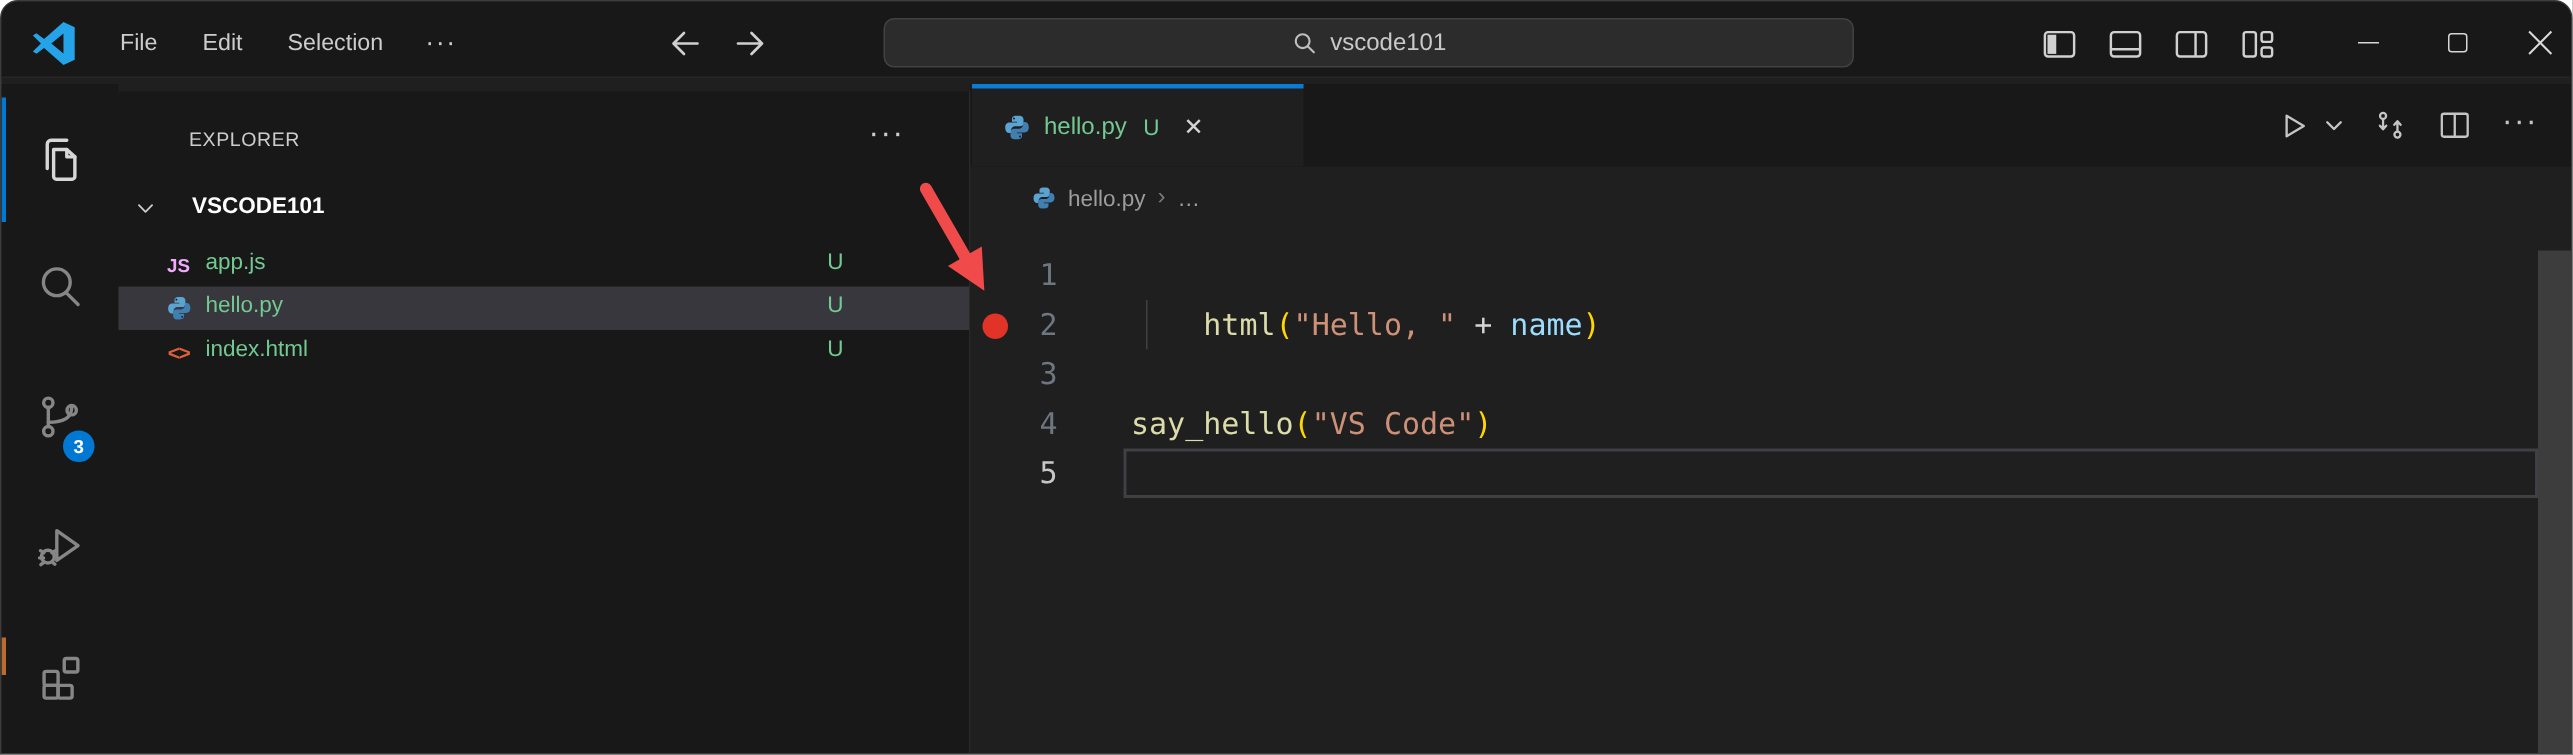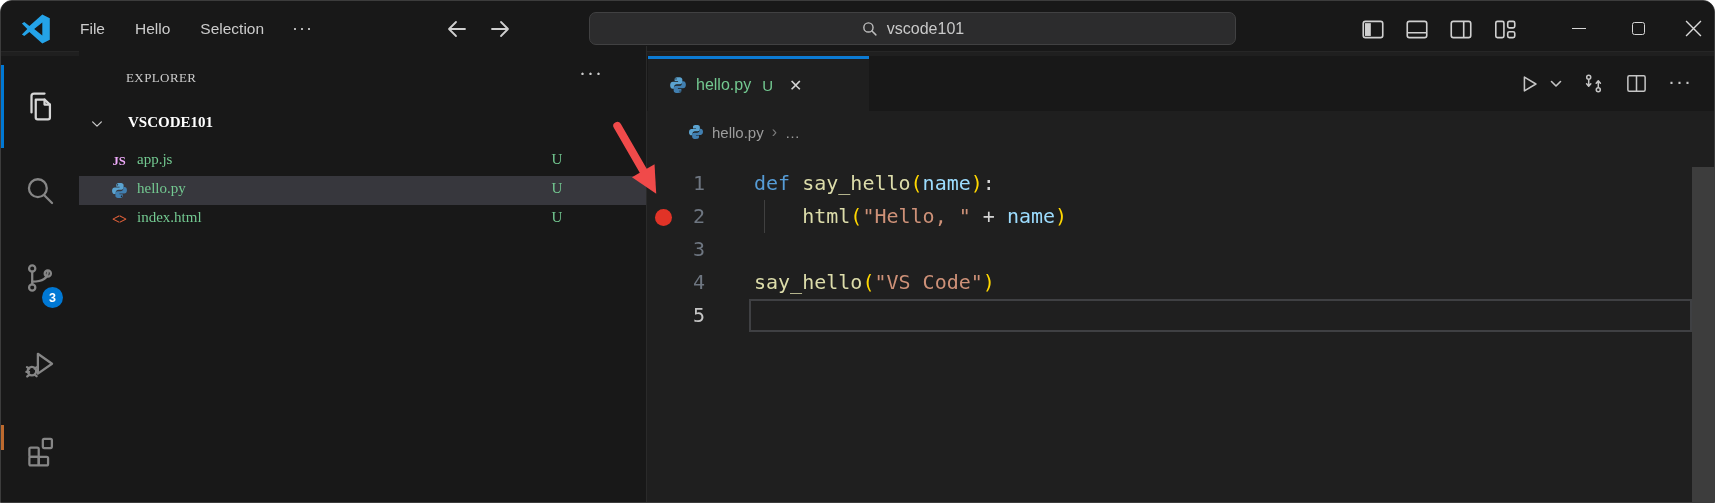--- a/index.html
+++ b/index.html
@@ -29,22 +29,22 @@
   .abar { position:absolute; left:0; top:55px; bottom:0; width:78px; background:#181818; }
   .abar-indicator { position:absolute; left:0; top:9px; width:2.5px; height:83px; background:#0078d4; }
   .abar-item { position:absolute; left:15px; width:48px; height:48px; display:flex; align-items:center; justify-content:center; }
   .abar-item svg { stroke:#868686; }
   .abar-item.active svg { stroke:#d7d7d7; }
   .scm-badge { position:absolute; left:26px; top:33px; width:21px; height:21px; border-radius:50%;
                background:#0078d4; color:#ffffff; font-size:12.5px; font-weight:bold;
                display:flex; align-items:center; justify-content:center; }
 
   
-  .sidebar { position:absolute; left:78px; top:45px; bottom:0; width:568px; background:#181818;
-             border-right:1px solid #2a2a2a;font-family:Liberation Serif, serif; }
+  .sidebar { position:absolute; left:78px; top:60px; bottom:0; width:568px; background:#181818;
+             border-right:1px solid #2a2a2a; }
   .sb-header { position:absolute; left:0; top:18px; width:100%; height:30px; }
   .sb-title { position:absolute; left:47px; top:6px; font-size:13px; letter-spacing:.4px; color:#cccccc; }
   .sb-more { position:absolute; left:500px; top:-2px; font-size:21px; color:#cccccc; letter-spacing:1px; }
   .folder-row { position:absolute; left:0; top:63px; width:100%; height:30px; }
   .folder-chevron { position:absolute; left:11px; top:8px; }
   .folder-name { position:absolute; left:49px; top:5px; font-size:15px; font-weight:bold; color:#ffffff; }
   .file-row { position:absolute; left:0; width:100%; height:29px; }
   .file-row.selected { background:#37373d; }
   .file-icon { position:absolute; left:28px; top:0; width:24px; height:29px;
                display:flex; align-items:center; justify-content:center; }
@@ -93,21 +93,21 @@
 <body>
 
 <div class="window">
 
   <div class="titlebar">
     <svg class="logo" viewBox="0 0 100 100">
       <path fill="#24a3e8" fill-rule="evenodd" d="M96 14 L71 2 L28 40 L11 27 L3 32 L21 50 L3 68 L11 73 L28 60 L71 98 L96 86 Z M71 28 L71 72 L44 50 Z"></path>
     </svg>
     <div class="menus">
       <div class="menu-item">File</div>
-      <div class="menu-item">Hello</div>
+      <div class="menu-item">Edit</div>
       <div class="menu-item">Selection</div>
       <div class="menu-more">···</div>
     </div>
     <svg class="nav-arrow" style="left:444px" viewBox="0 0 24 24" fill="none" stroke="#cfcfcf" stroke-width="1.8" stroke-linecap="round" stroke-linejoin="round">
       <path d="M20 12H5 M11 5l-7 7 7 7"></path>
     </svg>
     <svg class="nav-arrow" style="left:487px" viewBox="0 0 24 24" fill="none" stroke="#cfcfcf" stroke-width="1.8" stroke-linecap="round" stroke-linejoin="round">
       <path d="M4 12h15 M13 5l7 7-7 7"></path>
     </svg>
     <div class="cmd-center">
@@ -281,21 +281,20 @@
         <path fill="#417fb0" d="M12.1 22.5c4.2 0 4.4-1.9 4.4-3.2v-2.1h-4.6v-.8h6.9c1.9 0 3.7-1.4 3.7-4.6s-1.6-4.7-3.5-4.7h-1.7v2.4c0 2-1.7 3.6-3.7 3.6H9.2c-1.6 0-3 1.3-3 3v3.2c0 1.8 1.6 3.2 3.4 3.2h2.5z"></path>
       </svg>
       <span class="bc-name">hello.py</span>
       <span class="bc-sep">›</span>
       <span class="bc-more">…</span>
     </div>
 
     <div class="code">
       <div class="code-line">
         <span class="ln">1</span>
-        <span class="lt"><span class="tok-kw">def </span><span class="tok-fn">say_hello</span><span class="tok-br">(</span><span class="tok-var">name</span><span class="tok-br">)</span><span class="tok-pl">:</span></span>
       </div>
       <div class="code-line">
         <span class="ln">2</span>
         <span class="lt"><span class="tok-pl">    </span><span class="tok-fn">html</span><span class="tok-br">(</span><span class="tok-str">"Hello, "</span><span class="tok-pl"> + </span><span class="tok-var">name</span><span class="tok-br">)</span></span>
       </div>
       <div class="code-line">
         <span class="ln">3</span>
         <span class="lt"></span>
       </div>
       <div class="code-line">

